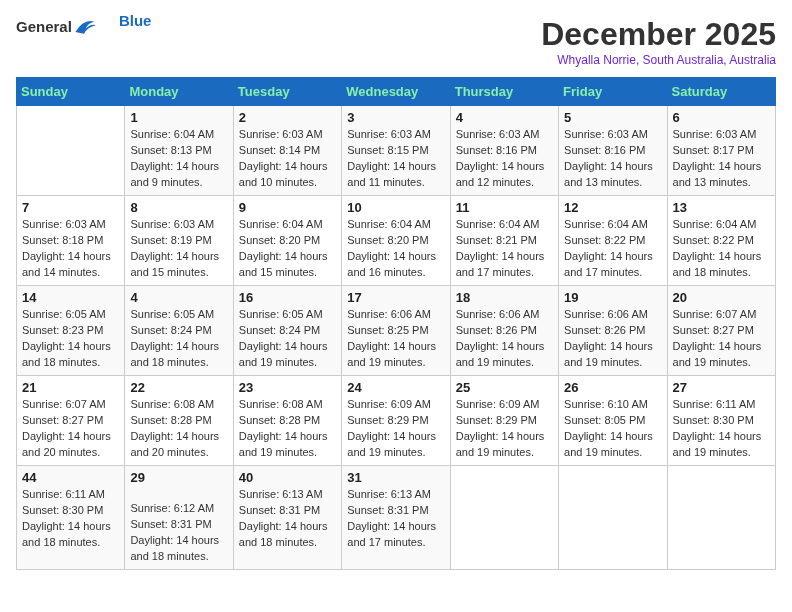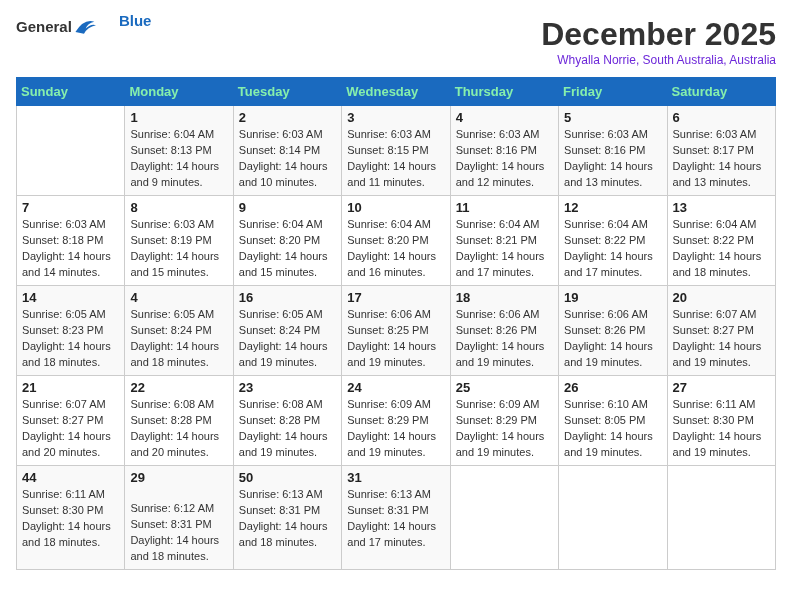--- a/index.html
+++ b/index.html
@@ -306,21 +306,21 @@
 and 18 minutes.</div>
         </td>
         <td>
           <span class="day-num">29</span>
           <div class="day-detail" style="white-space: pre-line; margin-top: 16px;">Sunrise: 6:12 AM
 Sunset: 8:31 PM
 Daylight: 14 hours
 and 18 minutes.</div>
         </td>
         <td>
-          <span class="day-num">50</span>
+          <span class="day-num">40</span>
           <div class="day-detail" style="white-space: pre-line;">Sunrise: 6:13 AM
 Sunset: 8:31 PM
 Daylight: 14 hours
 and 18 minutes.</div>
         </td>
         <td>
           <span class="day-num">31</span>
           <div class="day-detail" style="white-space: pre-line;">Sunrise: 6:13 AM
 Sunset: 8:31 PM
 Daylight: 14 hours

